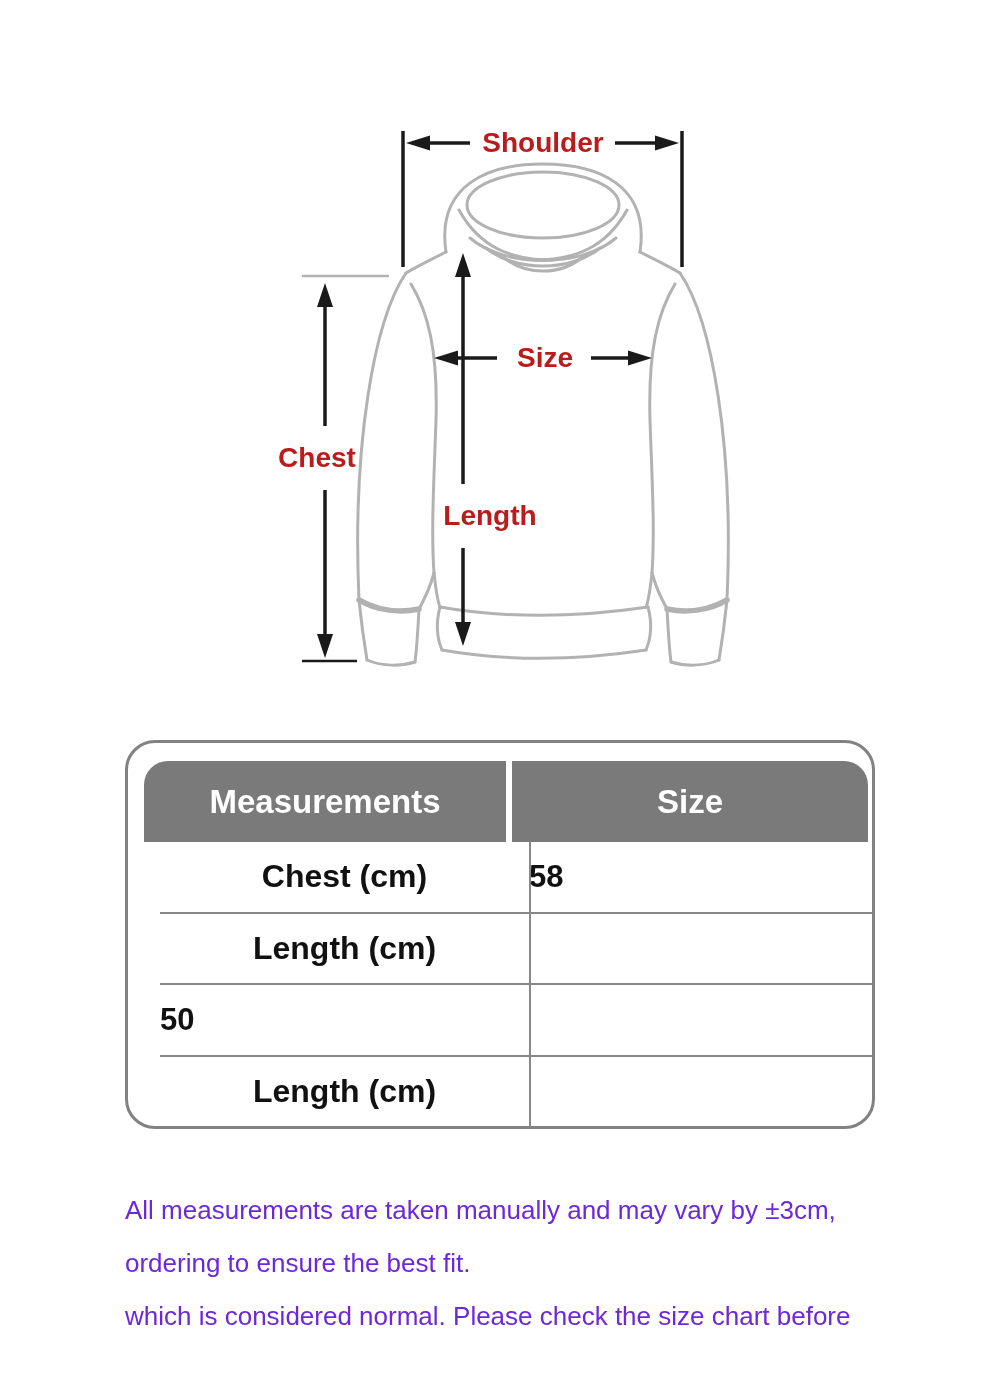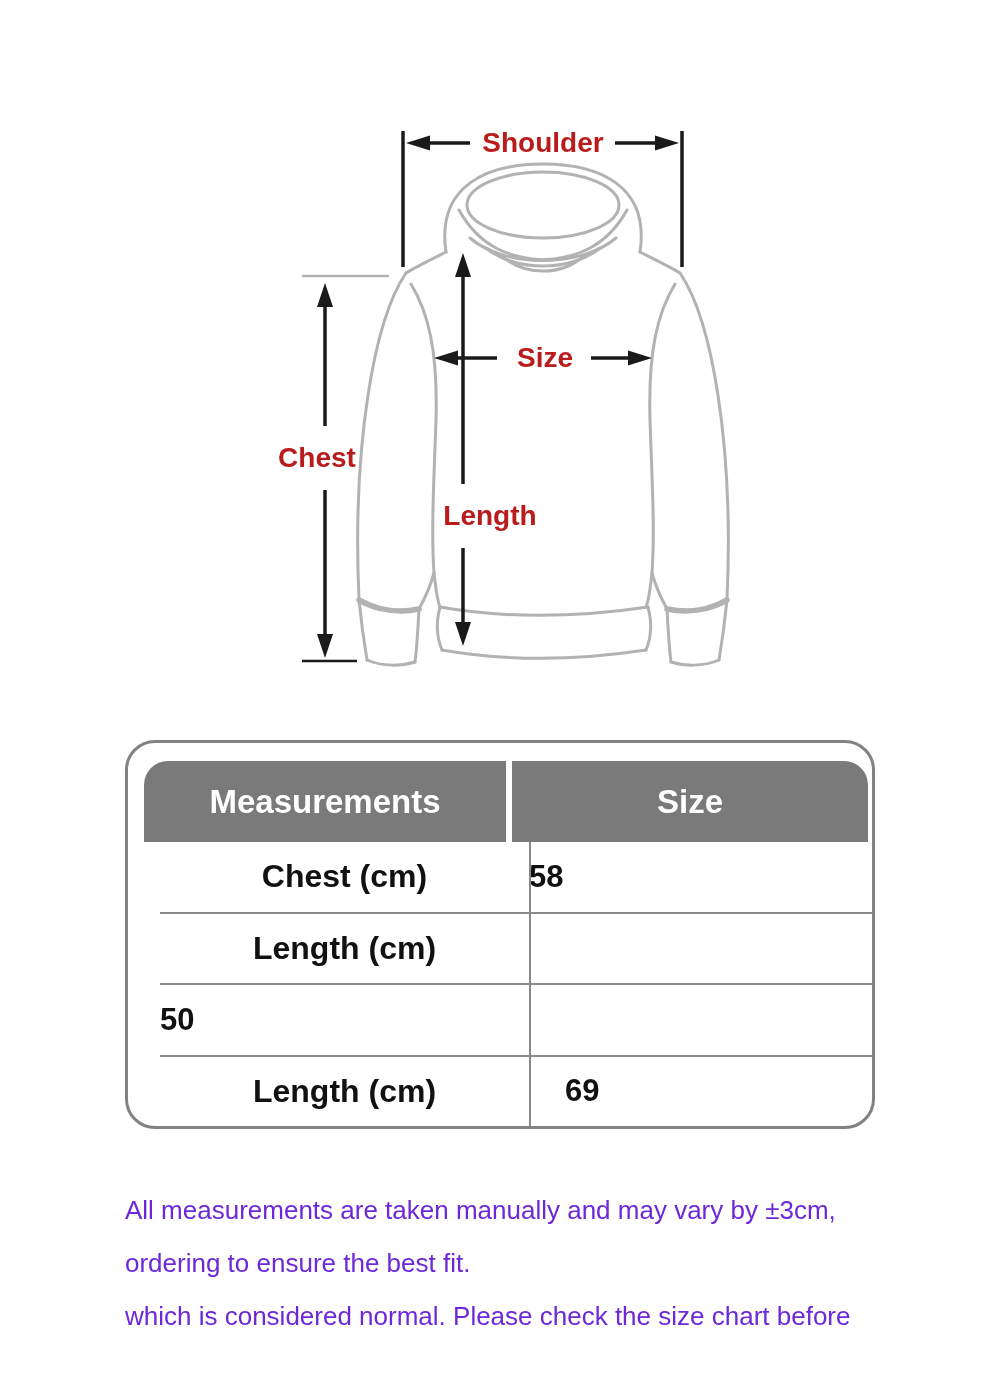--- a/index.html
+++ b/index.html
@@ -140,21 +140,20 @@
         <div class="td value">58</div>
       </div>
       <div class="tr">
         <div class="td label">Length (cm)</div>
       </div>
       <div class="tr">
         <div class="td value">50</div>
       </div>
       <div class="tr">
         <div class="td label">Length (cm)</div>
-        <div class="td value">69</div>
       </div>
     </div>
   </div>
 
   <div class="note">
     <div>All measurements are taken manually and may vary by ±3cm,</div>
     <div>ordering to ensure the best fit.</div>
     <div>which is considered normal. Please check the size chart before</div>
   </div>
 

